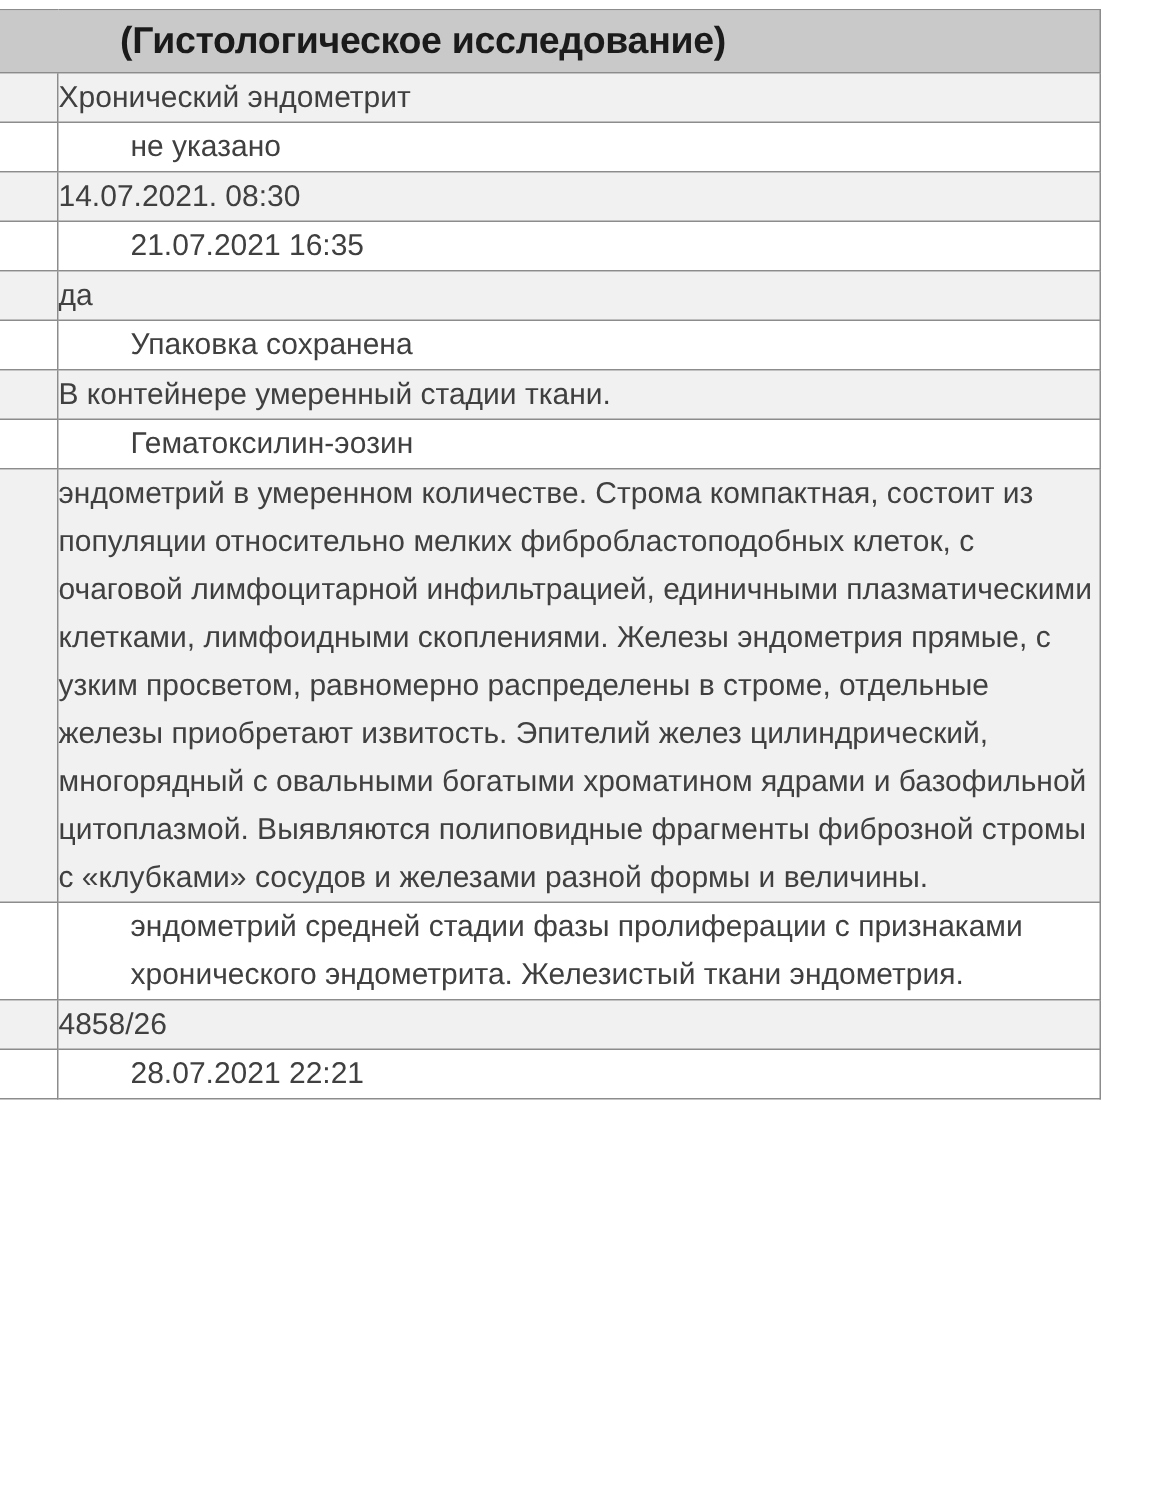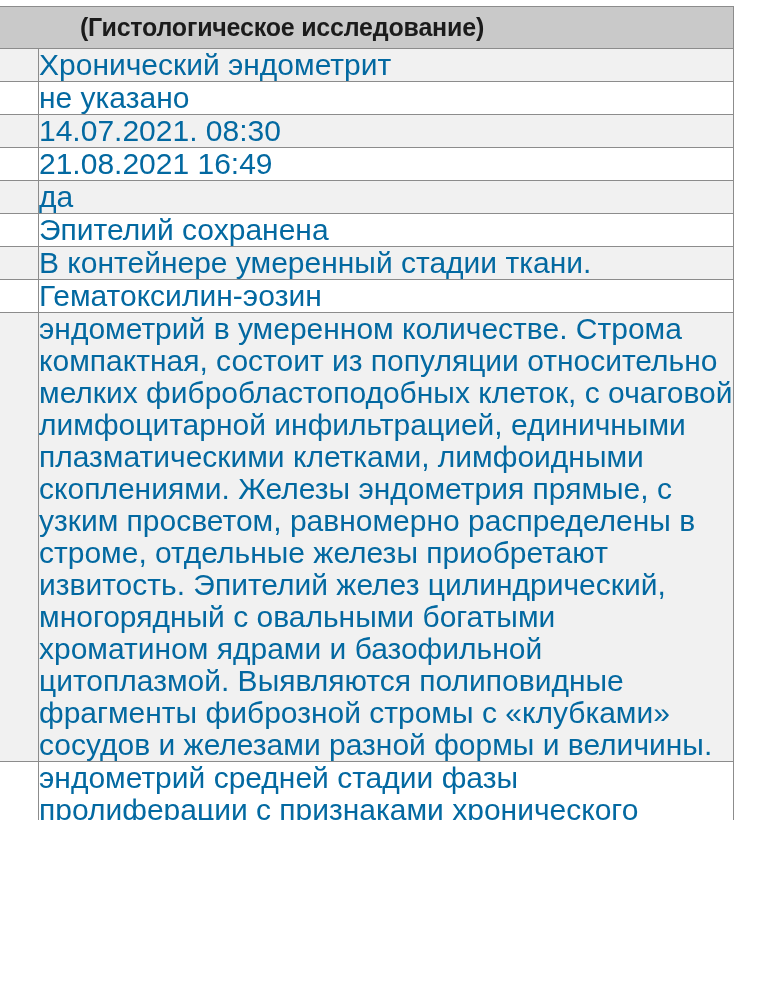--- a/index.html
+++ b/index.html
@@ -65,27 +65,27 @@
     padding: 9px 8px 9px 10px;
     font-size: 21px;
     line-height: 28px;
     color: #1b1b1b;
     overflow: hidden;
   }
 
   
   .value-cell {
     padding: 9px 10px 9px 8px;
-    font-size: 30px;
+    font-size: 20px;
     line-height: 32px;
-    color: #0369a1;
+    color: #404040;
   }
 
   tr.zebra > td { background: #f1f1f1; }
-  tr.plain > td { background: #ffffff; }
+  tr.plain > td { background: #ffffff; padding-left: 48px; }
 
   .value-cell.one-line {
     height: 26px;
   }
 
   .value-cell p {
     margin: 0;
   }
 </style>
 </head>
@@ -120,33 +120,33 @@
         </tr>
         <tr class="zebra">
           <td class="label-cell"></td>
           <td class="value-cell one-line">
             <p>14.07.2021. 08:30</p>
           </td>
         </tr>
         <tr class="plain">
           <td class="label-cell"></td>
           <td class="value-cell one-line">
-            <p>21.08.2021 16:49</p>
+            <p>21.07.2021 16:35</p>
           </td>
         </tr>
         <tr class="zebra">
           <td class="label-cell"></td>
           <td class="value-cell one-line">
             <p>да</p>
           </td>
         </tr>
         <tr class="plain">
           <td class="label-cell"></td>
           <td class="value-cell one-line">
-            <p>Эпителий сохранена</p>
+            <p>Упаковка сохранена</p>
           </td>
         </tr>
         <tr class="zebra">
           <td class="label-cell"></td>
           <td class="value-cell one-line">
             <p>В контейнере умеренный стадии ткани.</p>
           </td>
         </tr>
         <tr class="plain">
           <td class="label-cell"></td>
@@ -156,21 +156,21 @@
         </tr>
         <tr class="zebra">
           <td class="label-cell"></td>
           <td class="value-cell">
             <p>эндометрий в умеренном количестве. Строма компактная, состоит из популяции относительно мелких фибробластоподобных клеток, с очаговой лимфоцитарной инфильтрацией, единичными плазматическими клетками, лимфоидными скоплениями. Железы эндометрия прямые, с узким просветом, равномерно распределены в строме, отдельные железы приобретают извитость. Эпителий желез цилиндрический, многорядный с овальными богатыми хроматином ядрами и базофильной цитоплазмой. Выявляются полиповидные фрагменты фиброзной стромы с «клубками» сосудов и железами разной формы и величины.</p>
           </td>
         </tr>
         <tr class="plain">
           <td class="label-cell"></td>
           <td class="value-cell">
-            <p>эндометрий средней стадии фазы пролиферации с признаками хронического эндометрита. Железистый полип эндометрия.</p>
+            <p>эндометрий средней стадии фазы пролиферации с признаками хронического эндометрита. Железистый ткани эндометрия.</p>
           </td>
         </tr>
         <tr class="zebra">
           <td class="label-cell"></td>
           <td class="value-cell one-line">
             <p>4858/26</p>
           </td>
         </tr>
         <tr class="plain">
           <td class="label-cell"></td>

